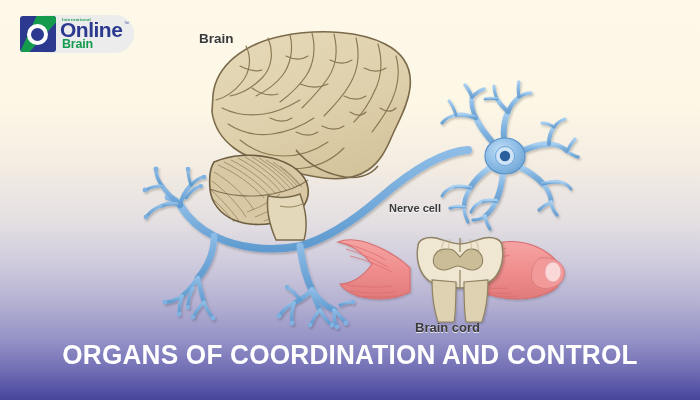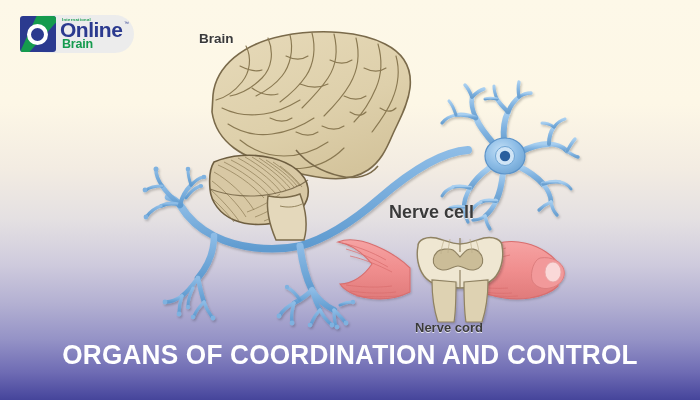--- a/index.html
+++ b/index.html
@@ -115,21 +115,21 @@
   
   .lbl {
     position: absolute;
     font-weight: bold;
     color: #3a3a3a;
     white-space: nowrap;
     text-shadow: 0 1px 0 rgba(255,255,255,0.75);
     padding-left: 11px;
   }
   #label-brain { left: 188px; top: 31px; font-size: 13.5px; }
-  #label-nerve { left: 378px; top: 202px; font-size: 18px; }
+  #label-nerve { left: 378px; top: 202px; font-size: 11px; }
   #label-spinal { left: 404px; top: 320px; font-size: 13px; }
 
   
   #title {
     position: absolute;
     left: 0;
     right: 0;
     top: 340px;
     text-align: center;
     font-size: 27px;
@@ -459,17 +459,17 @@
       <div class="ring"></div>
     </div>
     <div class="logo-intl">International</div>
     <div class="logo-online">Online</div>
     <div class="logo-tm">™</div>
     <div class="logo-school">Brain</div>
   </div>
 
   <div class="lbl" id="label-brain">Brain</div>
   <div class="lbl" id="label-nerve">Nerve cell</div>
-  <div class="lbl" id="label-spinal">Nerve cord</div>
+  <div class="lbl" id="label-spinal">Brain cord</div>
 
   <div id="title">ORGANS OF COORDINATION AND CONTROL</div>
 
 </div>
 
 </body></html>

